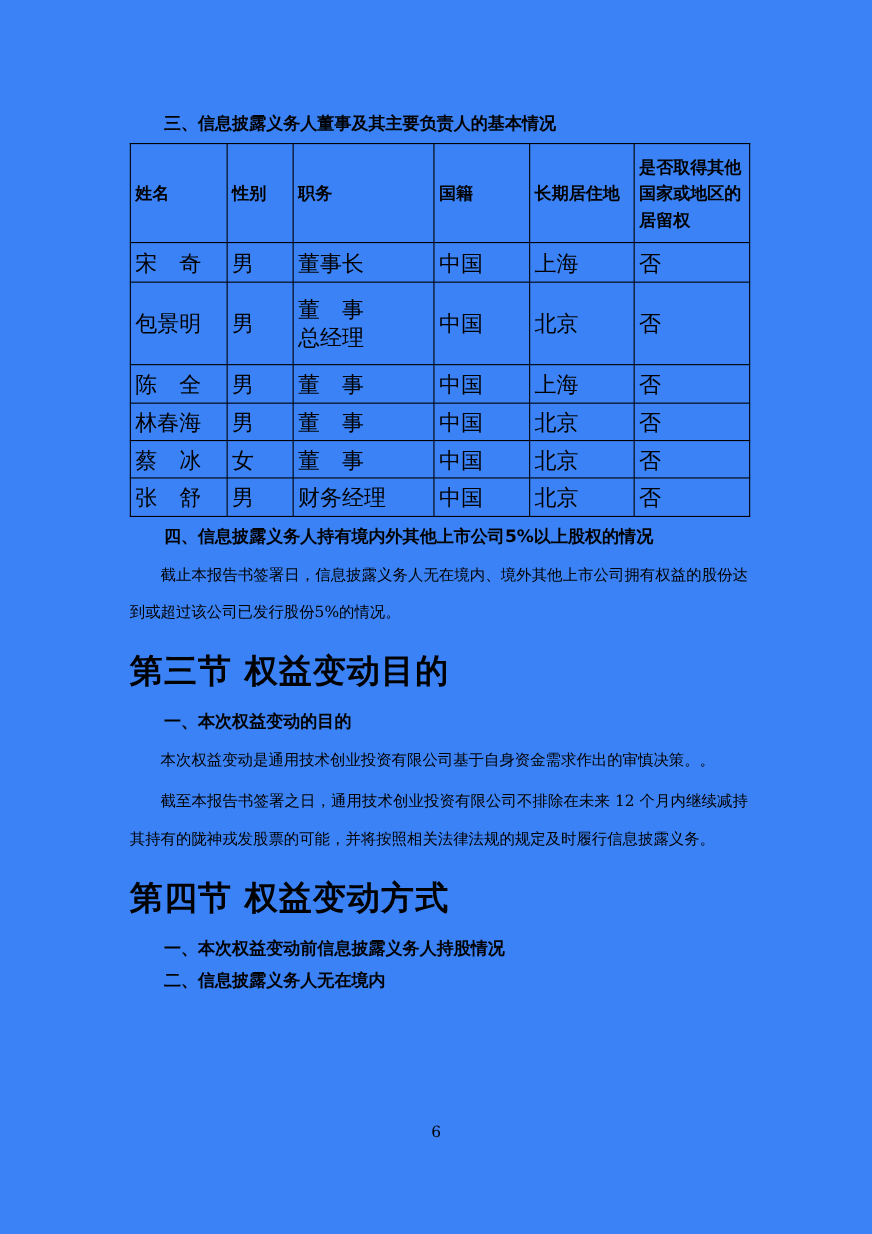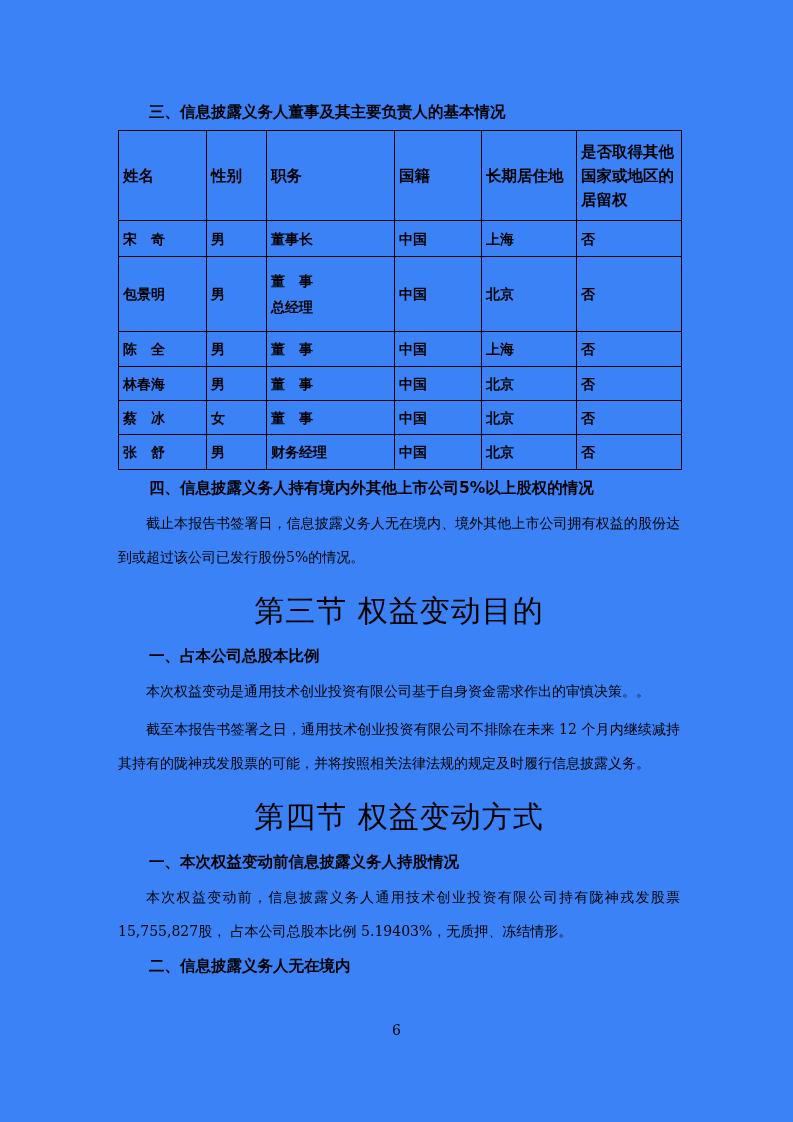--- a/index.html
+++ b/index.html
@@ -29,24 +29,24 @@
   }
   .para {
     font-size: 14px;
     line-height: 34px;
     text-align: justify;
     text-indent: 2em;
     margin: 4px 0 4px 0;
   }
   .chapter-title {
     font-family: "DejaVu Sans", "Liberation Sans", sans-serif;
-    font-weight: normal;
+    font-weight: bold;
     font-size: 30px;
     line-height: 42px;
-    text-align: center;
+    text-align: left;
     margin: 16px 0 13px 0;
     letter-spacing: 1px;
   }
   table.directors {
     border-collapse: collapse;
     table-layout: fixed;
     width: 563px;
     margin: 6px 0 4px 0;
   }
   table.directors th, table.directors td {
@@ -58,24 +58,23 @@
     overflow: hidden;
   }
   table.directors th {
     font-family: "DejaVu Sans", "Liberation Sans", sans-serif;
     font-weight: bold;
     font-size: 15.5px;
     line-height: 24px;
     height: 90px;
   }
   table.directors td {
-    font-size: 14px;
+    font-size: 20px;
     line-height: 26px;
     white-space: pre-line;
-    font-weight: bold;
   }
   tr.row-h36 { height: 36px; }
   tr.row-h65 { height: 75px; }
   tr.row-h35 { height: 35px; }
   tr.row-h34 { height: 34px; }
   .page-number {
     position: absolute;
     left: 0;
     right: 0;
     top: 1020px;
@@ -161,25 +160,24 @@
           <td>北京</td>
           <td>否</td>
         </tr>
       </tbody>
     </table>
 
     <div class="sub-heading">四、信息披露义务人持有境内外其他上市公司5%以上股权的情况</div>
     <p class="para">截止本报告书签署日，信息披露义务人无在境内、境外其他上市公司拥有权益的股份达到或超过该公司已发行股份5%的情况。</p>
 
     <div class="chapter-title">第三节 权益变动目的</div>
-    <div class="sub-heading">一、占本公司总股本比例</div>
+    <div class="sub-heading">一、本次权益变动的目的</div>
     <p class="para">本次权益变动是通用技术创业投资有限公司基于自身资金需求作出的审慎决策。。</p>
     <p class="para">截至本报告书签署之日，通用技术创业投资有限公司不排除在未来 12 个月内继续减持其持有的陇神戎发股票的可能，并将按照相关法律法规的规定及时履行信息披露义务。</p>
 
     <div class="chapter-title">第四节 权益变动方式</div>
     <div class="sub-heading">一、本次权益变动前信息披露义务人持股情况</div>
-    <p class="para">本次权益变动前，信息披露义务人通用技术创业投资有限公司持有陇神戎发股票15,755,827股， 占本公司总股本比例 5.19403%，无质押、冻结情形。</p>
     <div class="sub-heading">二、信息披露义务人无在境内</div>
 
   </div>
 
   <div class="page-number">6</div>
 </div>
 
 </body></html>

